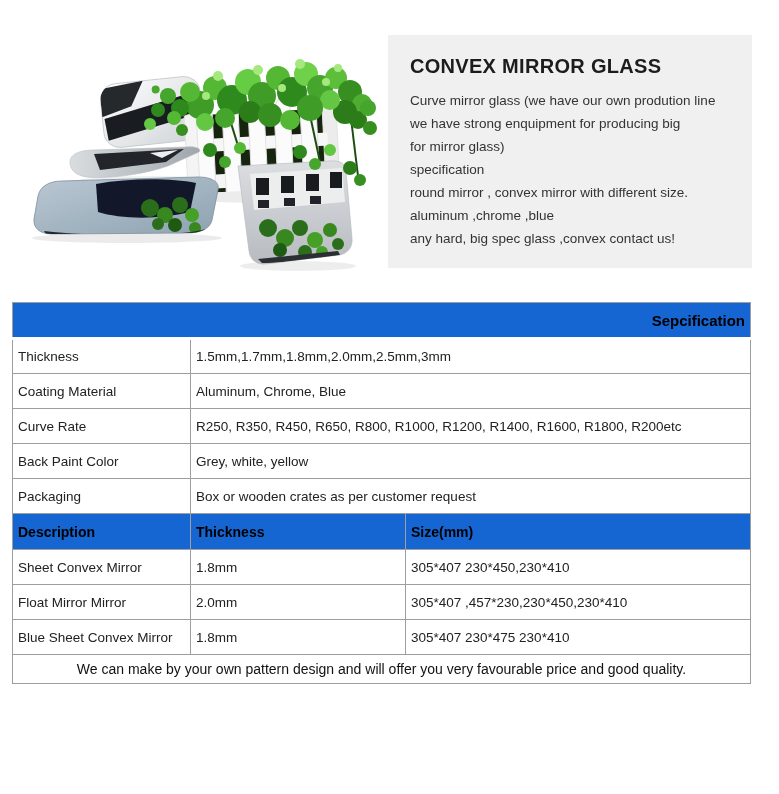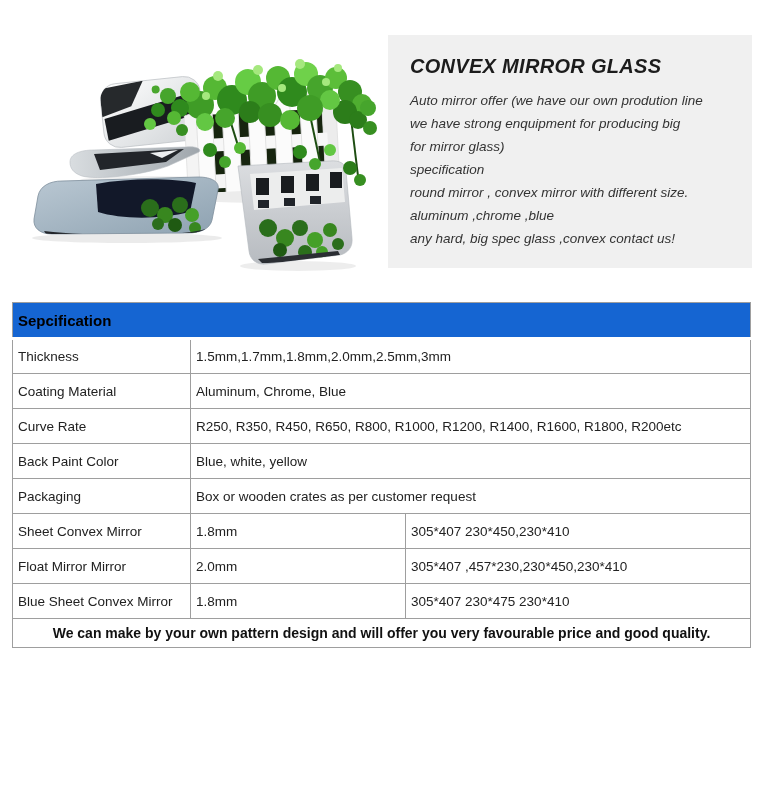--- a/index.html
+++ b/index.html
@@ -5,21 +5,21 @@
   * { box-sizing: border-box; }
   html,body { margin:0; padding:0; }
   body {
     width: 779px; height: 794px;
     background: #ffffff;
     font-family: "Liberation Sans", sans-serif;
     color: #2b2b2b;
     position: relative;
     overflow: hidden;
   }
-  .hero { position: relative; height: 300px; width: 779px; font-style: italic; }
+  .hero { position: relative; height: 300px; width: 779px; }
   .photo { position: absolute; left: 0; top: 0; }
   .info-box {
     position: absolute; left: 388px; top: 35px;
     width: 364px; height: 233px;
     background: var(--info-box-bg, #f0f0f0);
     padding: 20px 20px 0 22px;
   }
   .info-title {
     font-size: 20px; font-weight: bold; color: #1c1c1c;
     margin: 0 0 11px 0; letter-spacing: 0.3px;
@@ -34,30 +34,30 @@
   table.spec td {
     border: 1px solid var(--table-border, #9e9e9e);
     font-size: 13.5px; color: #222;
     padding: 0 5px; height: 35px;
     overflow: hidden; white-space: nowrap;
     background: #ffffff;
   }
   tr.hdr-full td {
     background: var(--header-blue, #1565d2);
     color: #000; font-weight: bold; font-size: 15px;
-    text-align: left; height: 36px;
+    text-align: right; height: 36px;
     border-bottom: 3px solid #ffffff;
   }
   tr.hdr-cols td {
     background: var(--header-blue, #1565d2);
     color: #000; font-weight: bold; font-size: 14px;
     height: 36px;
   }
   tr.footer-row td {
-    font-weight: bold; font-size: 14px; color: #111;
+    font-weight: normal; font-size: 14px; color: #111;
     text-align: center; height: 29px;
   }
 </style>
 </head>
 <body>
 
 <div class="hero">
 
   <svg class="photo" width="400" height="295" viewBox="0 0 400 295" xmlns="http://www.w3.org/2000/svg">
     <defs>
@@ -222,21 +222,21 @@
         <circle cx="300" cy="152" r="7" fill="#2f8a1d"></circle>
       <circle cx="315" cy="164" r="6" fill="#46a52c"></circle>
         <circle cx="330" cy="150" r="6" fill="#63c743"></circle>
       <circle cx="350" cy="168" r="7" fill="#2c7d1a"></circle>
         <circle cx="360" cy="180" r="6" fill="#378f21"></circle>
     </g>
   </svg>
 
   <div class="info-box">
     <h1 class="info-title">CONVEX MIRROR GLASS</h1>
-    <p class="info-line">Auto mirror offer (we have our own prodution line</p>
+    <p class="info-line">Curve mirror glass (we have our own prodution line</p>
     <p class="info-line">we have strong enquipment for producing big</p>
     <p class="info-line">for mirror glass)</p>
     <p class="info-line">specification</p>
     <p class="info-line">round mirror , convex mirror  with different size.</p>
     <p class="info-line">aluminum ,chrome ,blue</p>
     <p class="info-line">any hard, big spec glass ,convex contact us!</p>
   </div>
 </div>
 
 <table class="spec">
@@ -258,27 +258,32 @@
   <tr>
     <td>Coating Material</td>
     <td colspan="2">Aluminum, Chrome, Blue</td>
   </tr>
   <tr>
     <td>Curve Rate</td>
     <td colspan="2">R250, R350, R450, R650, R800, R1000, R1200, R1400, R1600, R1800, R200etc</td>
   </tr>
   <tr>
     <td>Back Paint Color</td>
-    <td colspan="2">Blue, white, yellow</td>
+    <td colspan="2">Grey, white, yellow</td>
   </tr>
   <tr>
     <td>Packaging</td>
     <td colspan="2">Box or wooden crates as per customer request</td>
   </tr>
 
+  <tr class="hdr-cols">
+    <td>Description</td>
+    <td>Thickness</td>
+    <td>Size(mm)</td>
+  </tr>
   <tr>
     <td>Sheet Convex Mirror</td>
     <td>1.8mm</td>
     <td>305*407  230*450,230*410</td>
   </tr>
   <tr>
     <td>Float Mirror Mirror</td>
     <td>2.0mm</td>
     <td>305*407 ,457*230,230*450,230*410</td>
   </tr>

